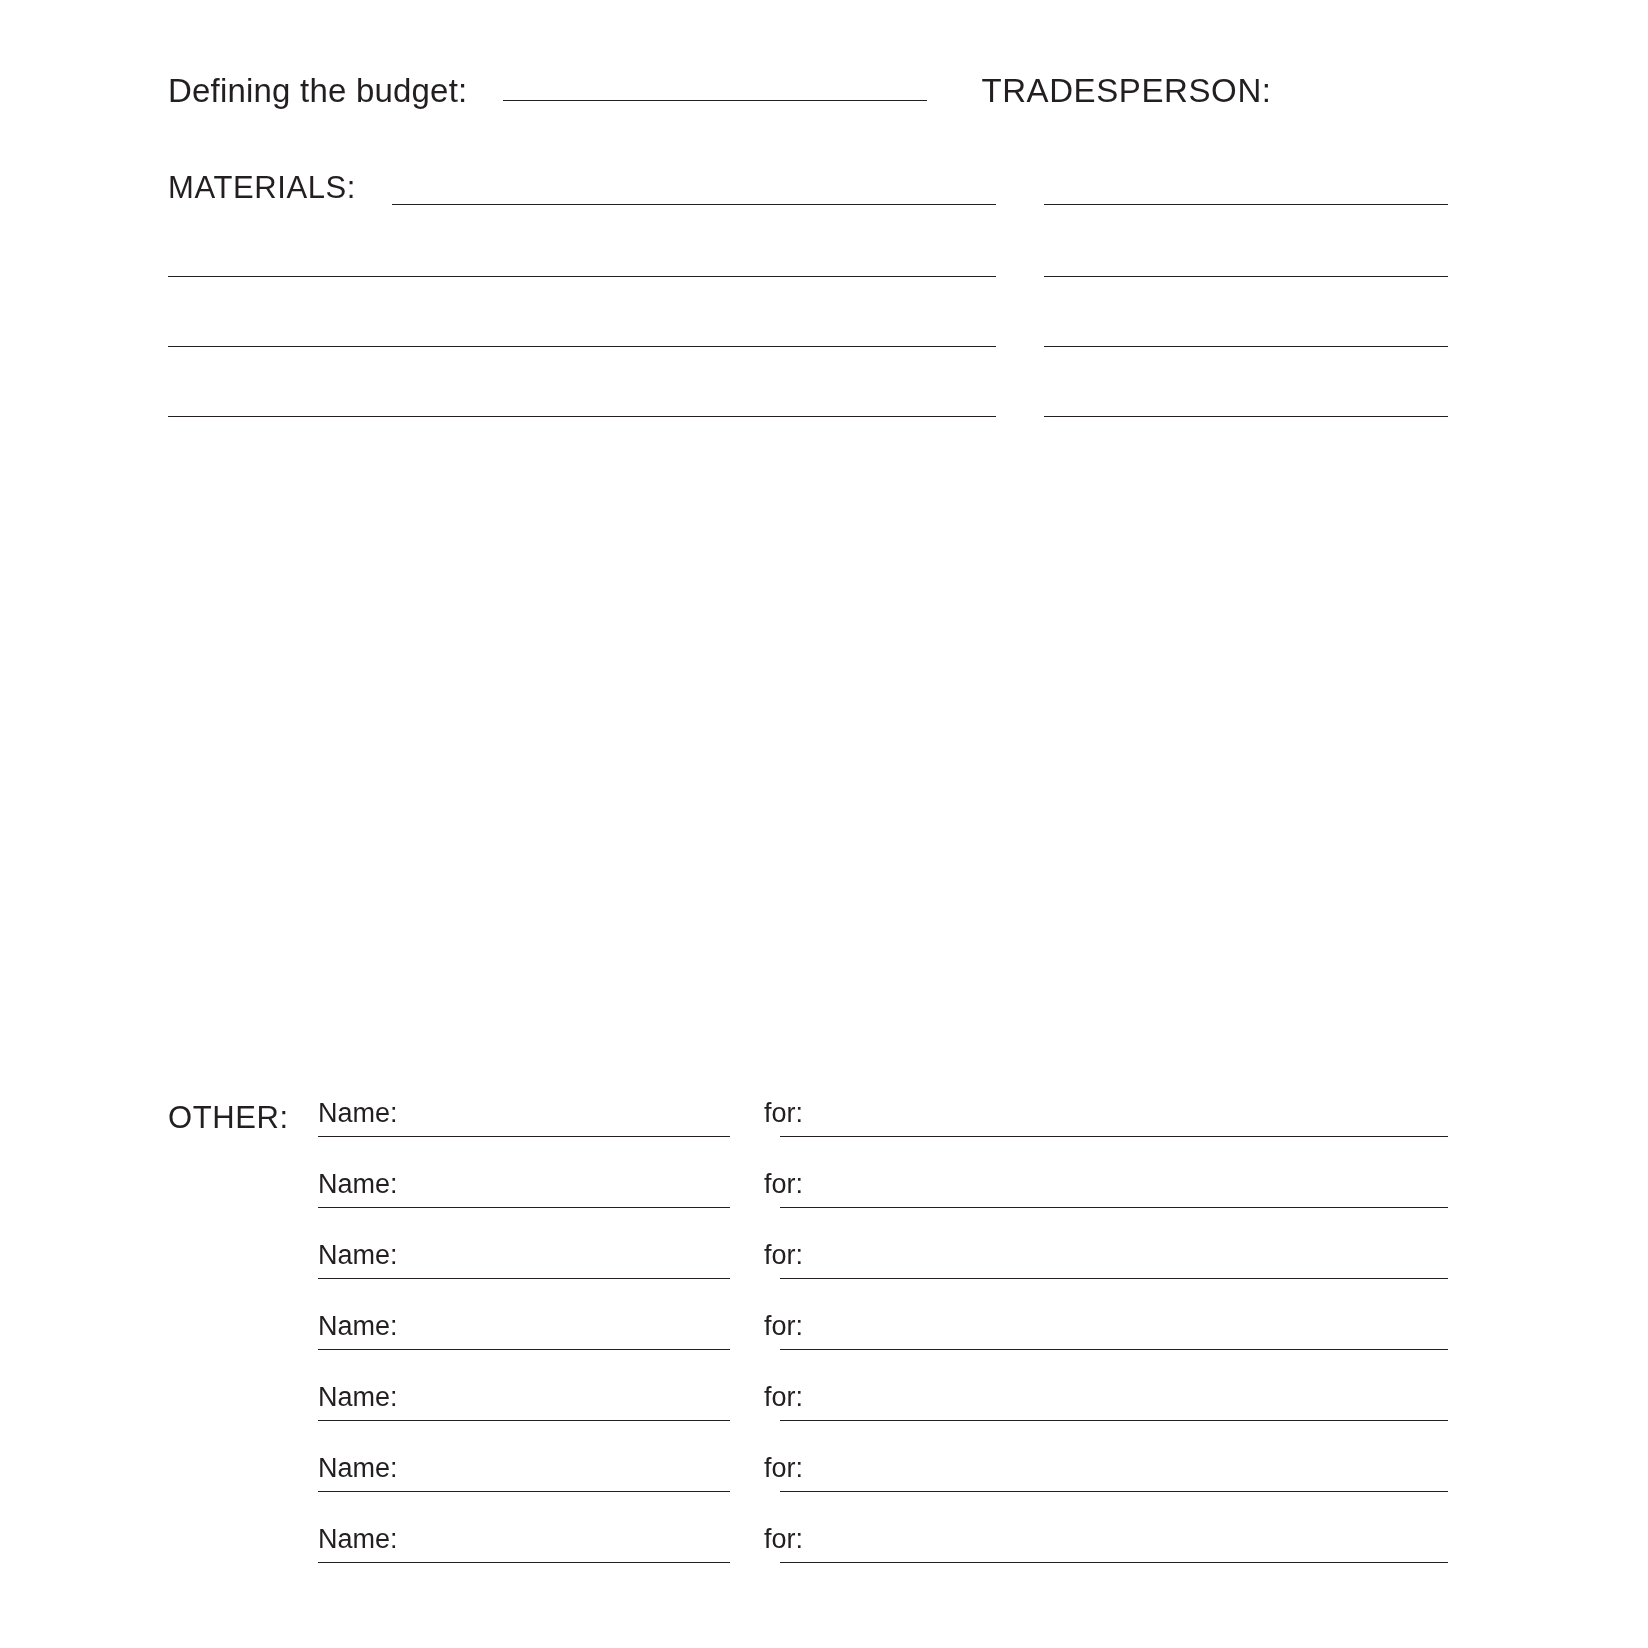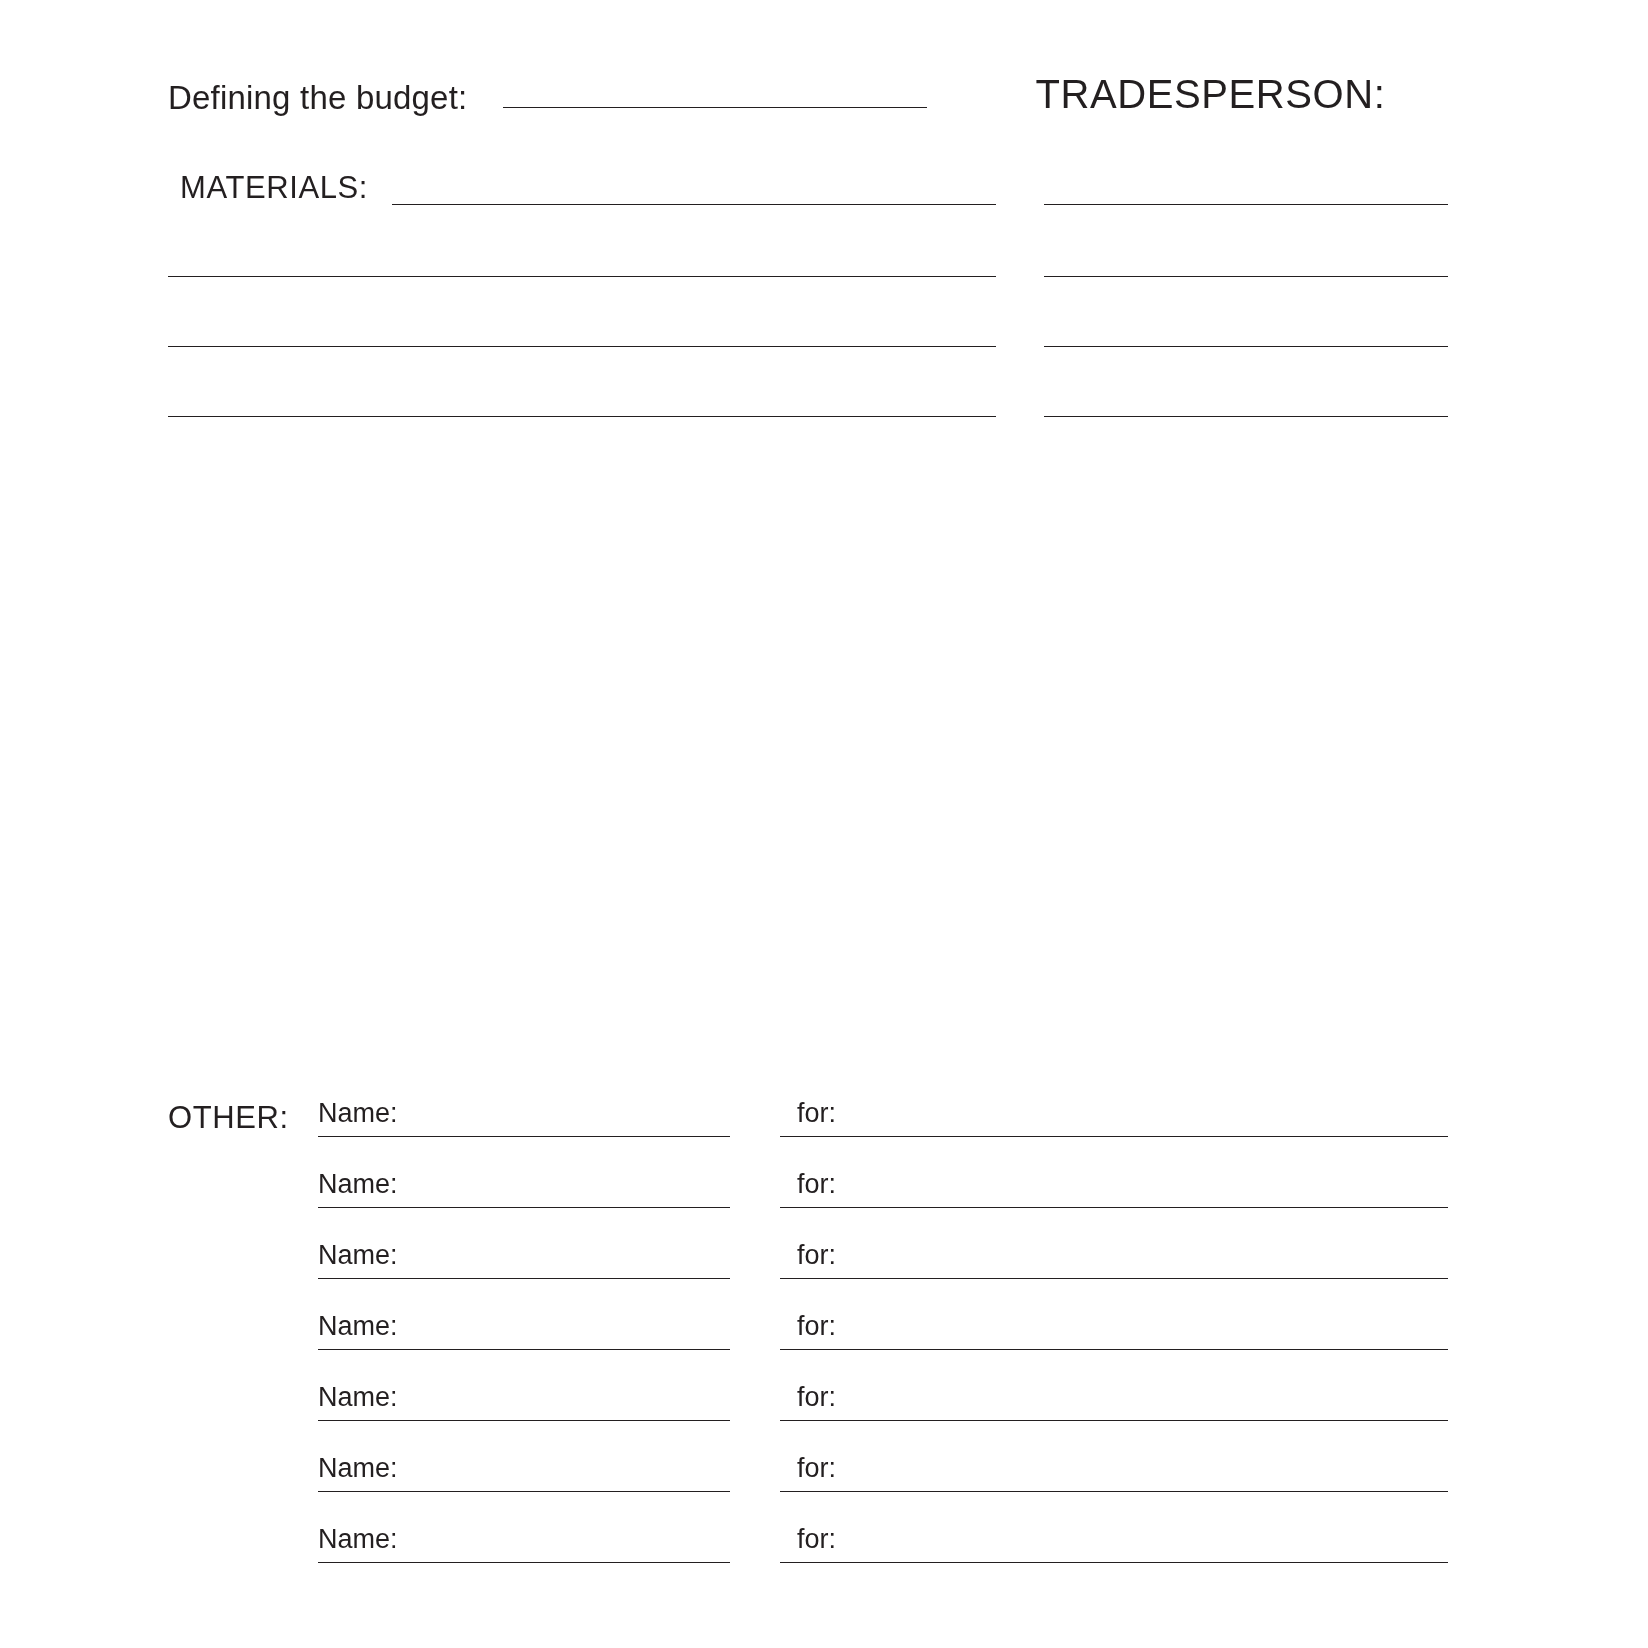--- a/index.html
+++ b/index.html
@@ -44,41 +44,40 @@
     letter-spacing: 0.2px;
     white-space: nowrap;
     line-height: 1;
   }
   .header-title-rule {
     width: 424px;
     margin-left: 36px;
     margin-bottom: 6px;
   }
   .header-trade {
-    font-size: 40px;
+    font-size: 33px;
     letter-spacing: 0.6px;
     white-space: nowrap;
-    margin-left: 108px;
+    margin-left: 54px;
     line-height: 1;
   }
 
   
   .section {
     position: absolute;
     left: 168px;
     width: 1280px;
   }
   .sec-materials { top: 172px; }
   .sec-lighting  { top: 478px; }
   .sec-other     { top: 772px; }
 
   .sec-row {
     position: relative;
     height: 68px;
-    margin-left: 12px;
   }
   .sec-label {
     position: absolute;
     left: 0;
     top: 0;
     font-size: 31px;
     letter-spacing: 0.6px;
     line-height: 1;
     white-space: nowrap;
   }
@@ -134,21 +133,21 @@
     white-space: nowrap;
   }
   .shop-name-rule {
     position: absolute;
     left: 150px;
     top: 36px;
     width: 412px;
   }
   .shop-for-label {
     position: absolute;
-    left: 629px;
+    left: 596px;
     top: 0;
     font-size: 27px;
     line-height: 1;
     white-space: nowrap;
   }
   .shop-for-rule {
     position: absolute;
     left: 612px;
     top: 36px;
     width: 668px;

